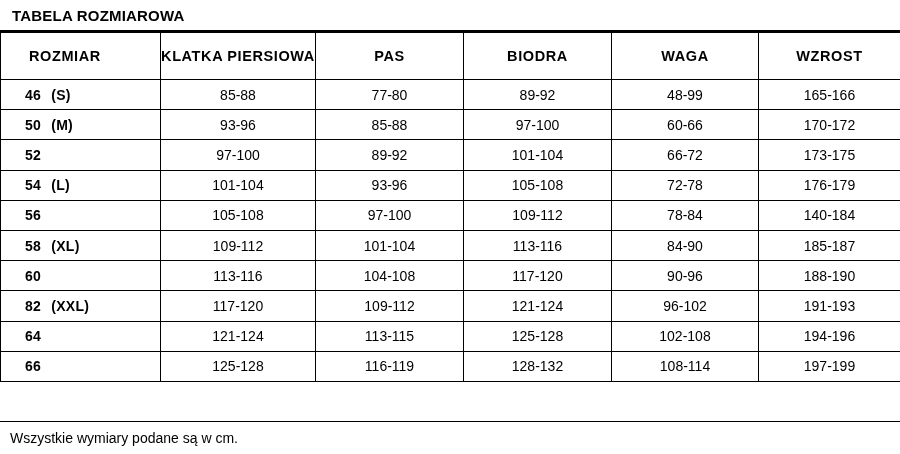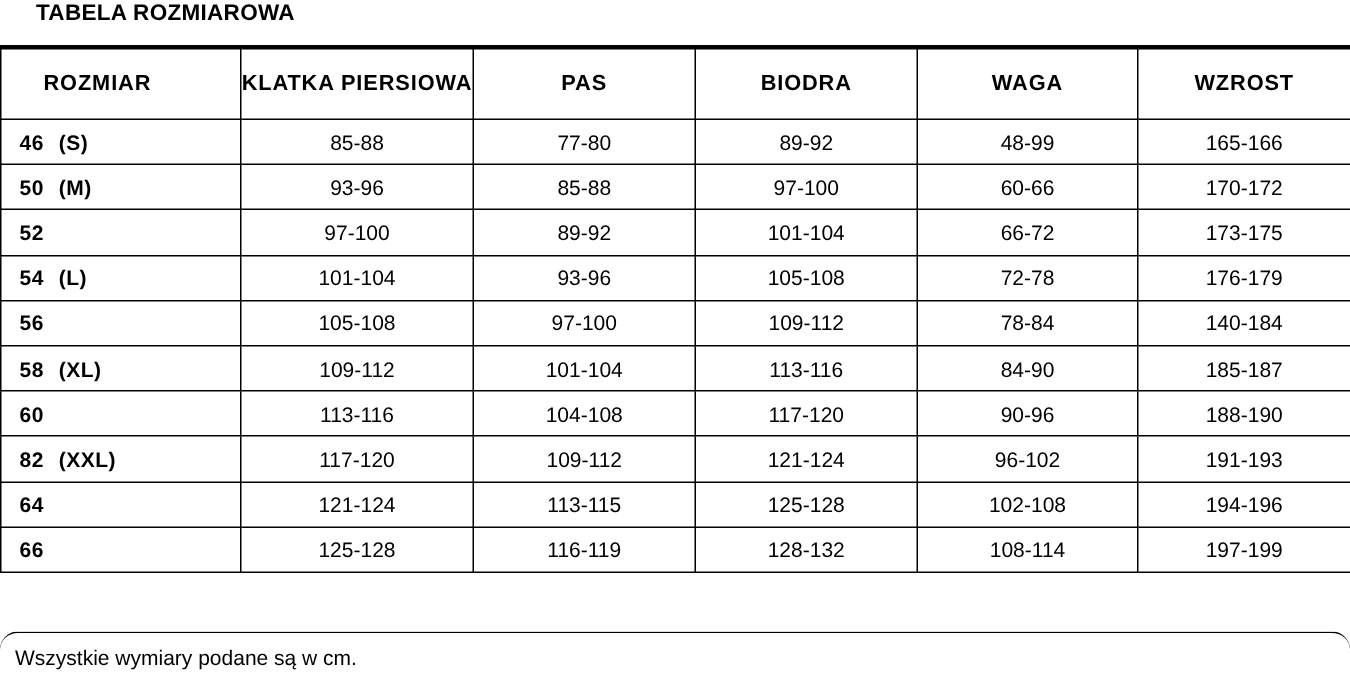--- a/index.html
+++ b/index.html
@@ -15,22 +15,22 @@
     width: 900px;
     height: 454px;
     box-sizing: border-box;
     position: relative;
     background: #ffffff;
     overflow: hidden;
   }
   .title-bar {
     height: 32px;
     display: flex;
-    align-items: flex-start;
-    padding-left: 24px;
+    align-items: center;
+    padding-left: 12px;
     box-sizing: border-box;
     border-bottom: 2px solid #000;
   }
   .title-bar .title {
     font-size: 15px;
     font-weight: bold;
     letter-spacing: 0.2px;
   }
   table.size-table {
     width: 900px;
@@ -55,21 +55,21 @@
   }
   table.size-table thead th.col-size {
     text-align: left;
     padding-left: 28px;
   }
   table.size-table tbody td {
     height: 29.2px;
   }
   table.size-table tbody td.size-cell {
     text-align: left;
-    padding-left: 12px;
+    padding-left: 24px;
     font-weight: bold;
     font-size: 14px;
     letter-spacing: 0.3px;
   }
   table.size-table tbody td.size-cell .paren {
     margin-left: 10px;
   }
   col.c0 { width: 160px; }
   col.c1 { width: 155px; }
   col.c2 { width: 148px; }
@@ -81,21 +81,20 @@
     left: 0;
     right: 0;
     bottom: 0;
     height: 33px;
     border-top: 1px solid #000;
     display: flex;
     align-items: center;
     padding-left: 10px;
     box-sizing: border-box;
     font-size: 14px;
-    border-radius: 12px;
   }
   .table-wrap {
     position: absolute;
     top: 32px;
     left: 0;
     right: 0;
   }
 </style>
 </head>
 <body>

